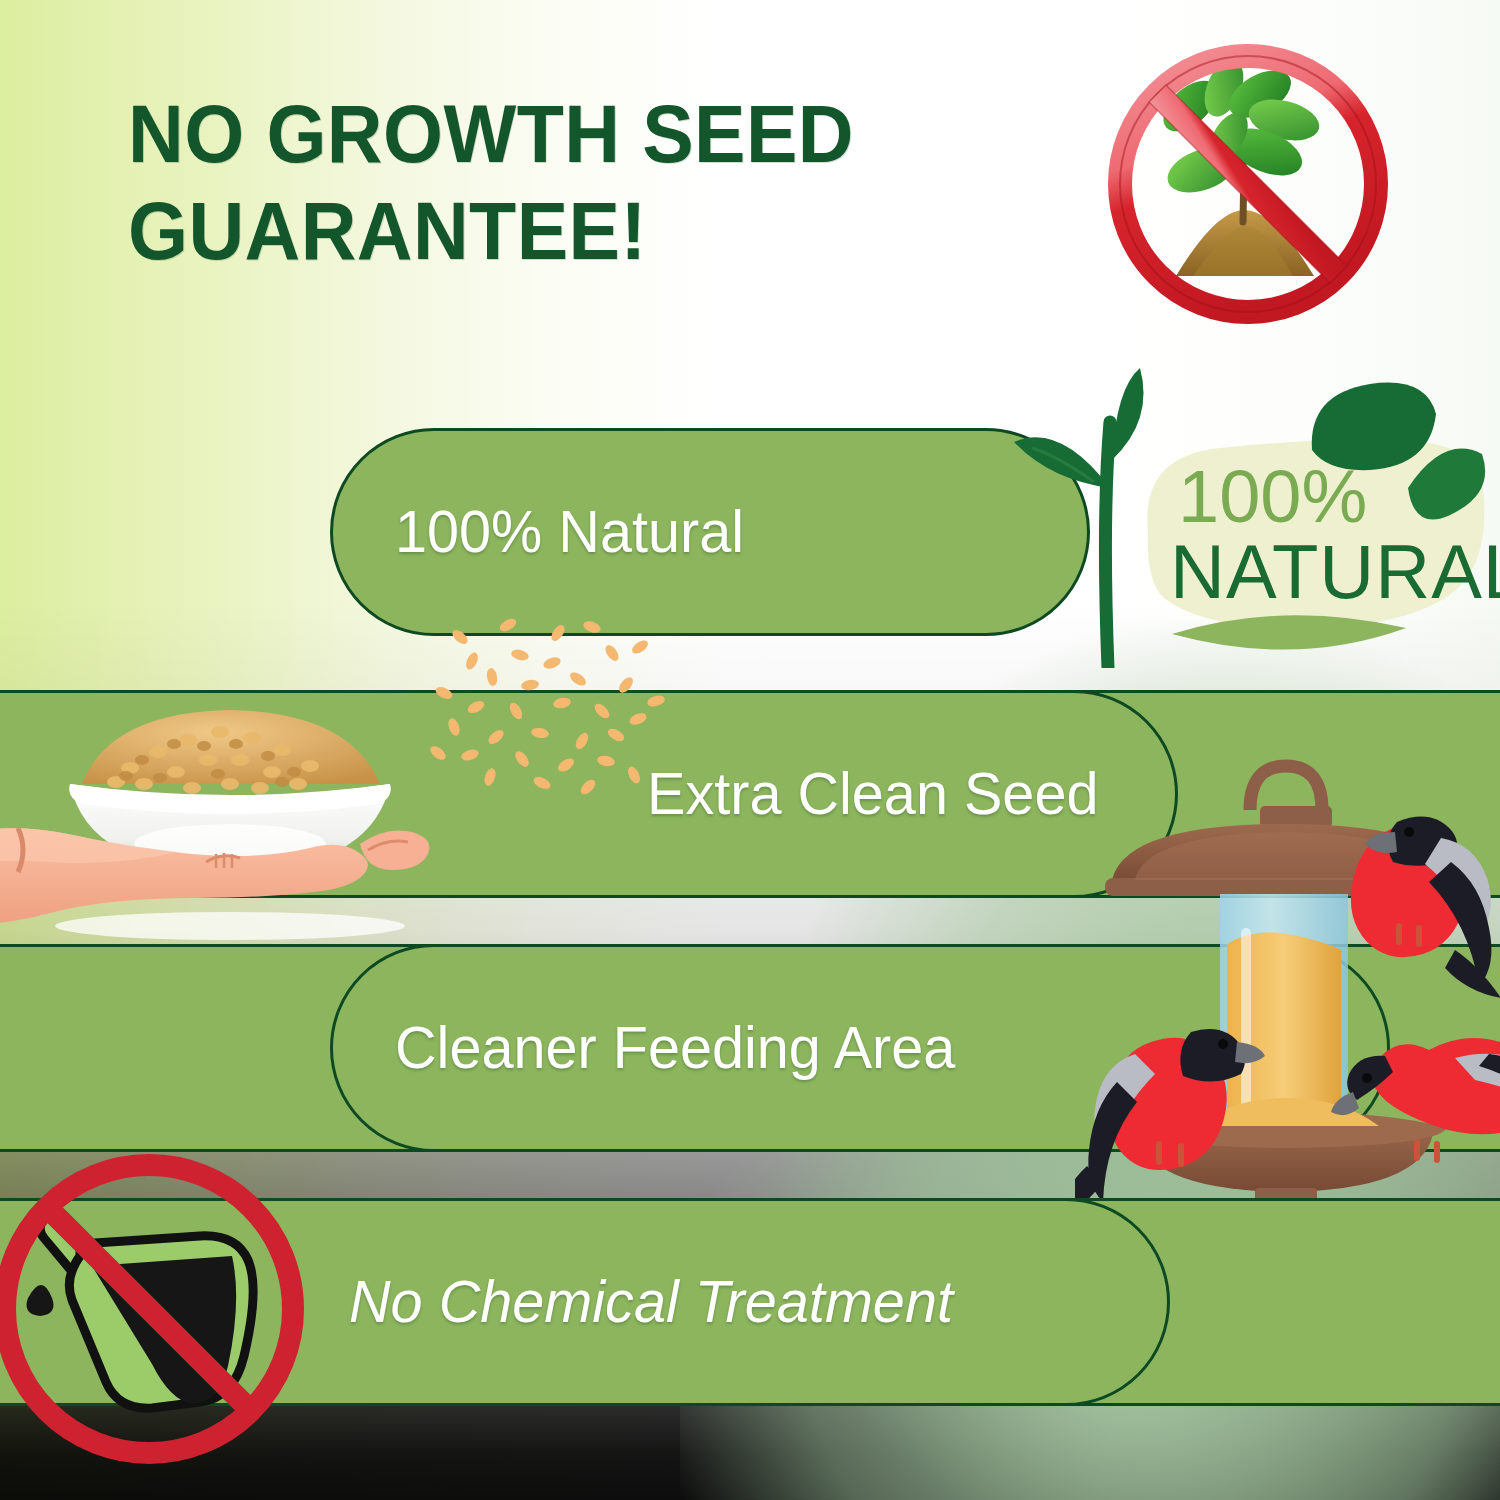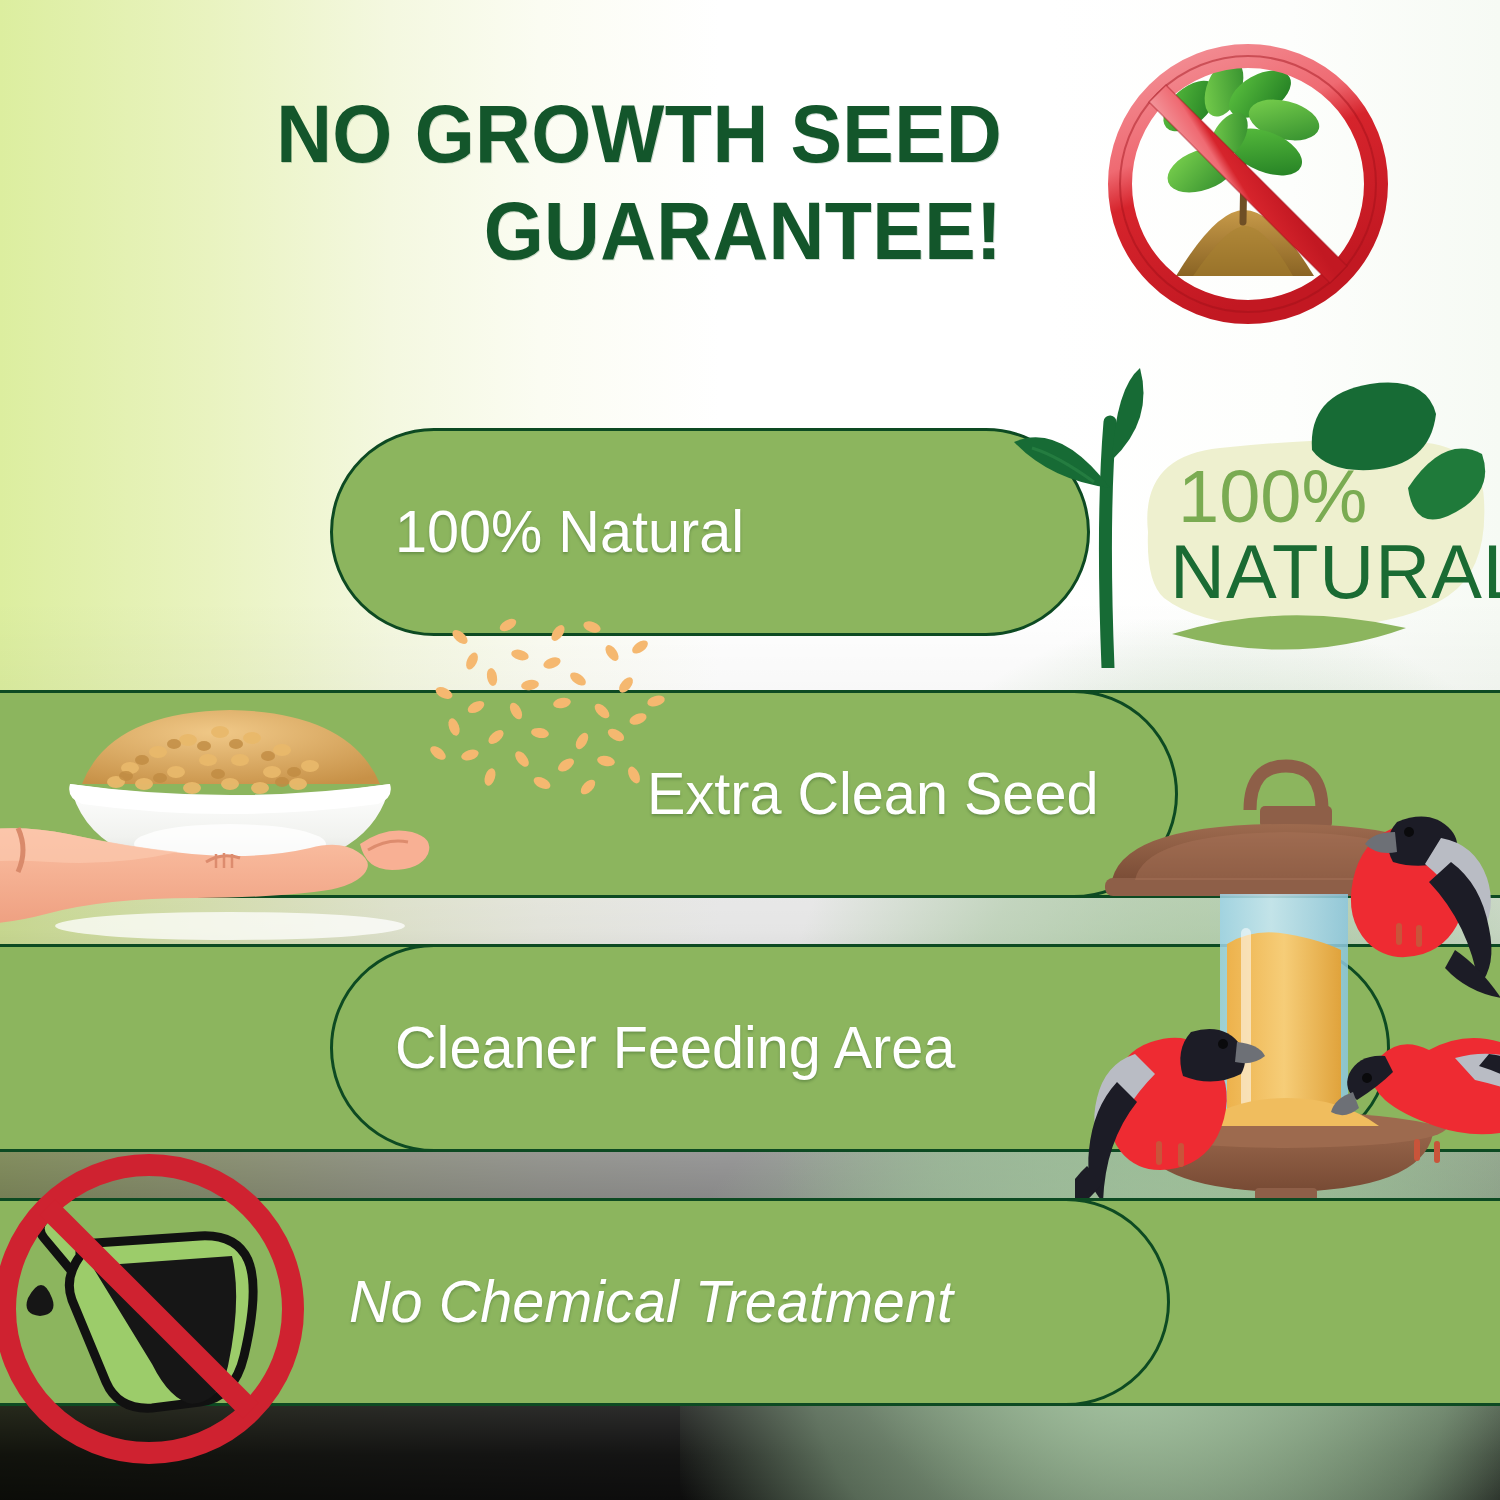--- a/index.html
+++ b/index.html
@@ -22,21 +22,20 @@
         rgba(0,0,0,0.95) 100%),
       linear-gradient(to right,
         #dcee9f 0%,
         #e9f3c0 14%,
         #f4f8e0 26%,
         #fbfcf2 36%,
         #ffffff 48%,
         #ffffff 70%,
         #fdfefc 86%,
         #f6faf4 100%);
-    text-align: right;
   }
   
   .glow{position:absolute;pointer-events:none;}
   .glow-right{
     right:-160px;top:620px;width:880px;height:980px;
     background:radial-gradient(ellipse at 50% 50%, rgba(150,190,140,0.85) 0%, rgba(150,190,140,0.45) 45%, rgba(150,190,140,0) 72%);
   }
   .glow-bottom-right{
     right:-80px;bottom:-220px;width:900px;height:700px;
     background:radial-gradient(ellipse at 50% 50%, rgba(168,199,164,0.95) 0%, rgba(160,195,158,0.5) 50%, rgba(160,195,158,0) 75%);

